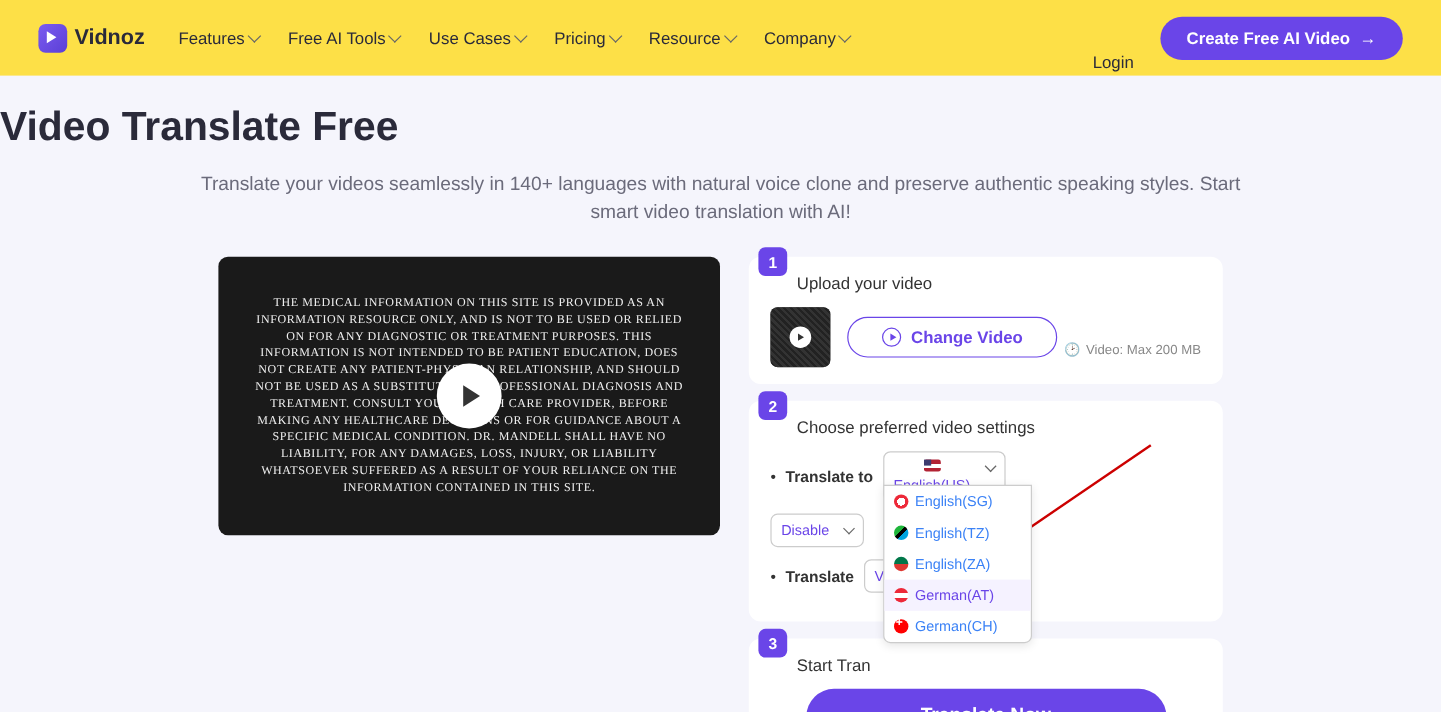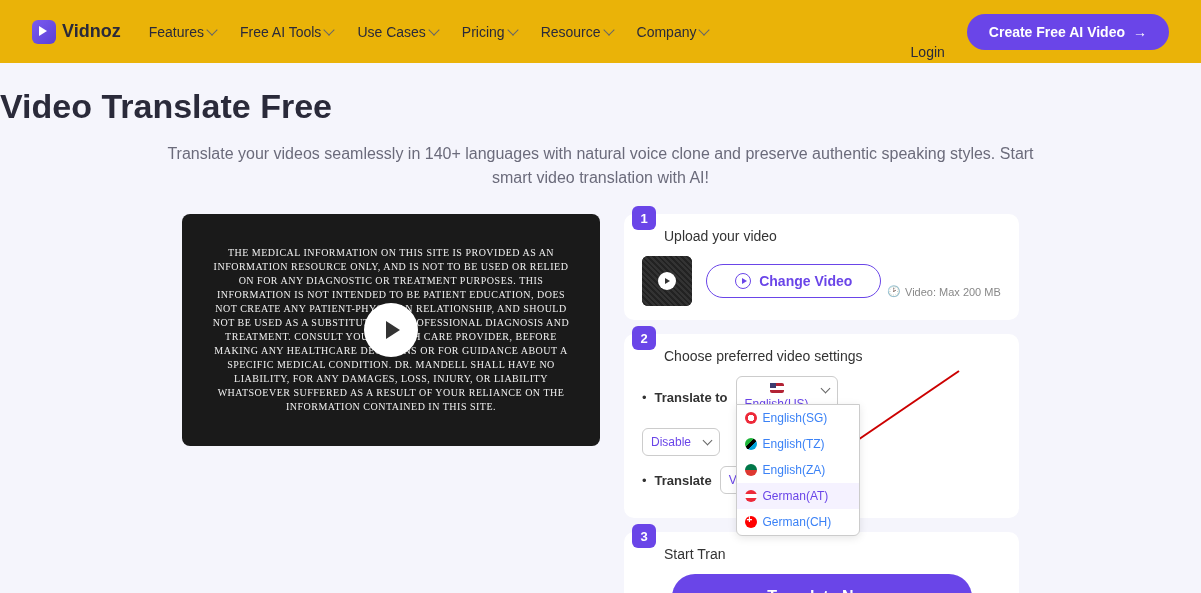--- a/index.html
+++ b/index.html
@@ -1,17 +1,17 @@
 <!DOCTYPE html>
 <html><head>
 <meta charset="utf-8">
 <style>
 * { margin: 0; padding: 0; box-sizing: border-box; font-family: -apple-system, BlinkMacSystemFont, 'Segoe UI', Arial, sans-serif; }
 body { background: #f5f5fc; width: 1201px; }
-.header { background: #eab308; height: 63px; display: flex; align-items: center; padding: 16px 32px; justify-content: space-between; }
+.header { background: #fde047; height: 63px; display: flex; align-items: center; padding: 16px 32px; justify-content: space-between; }
 .header-left { display: flex; align-items: center; gap: 28px; }
 .logo { display: flex; align-items: center; gap: 6px; }
 .logo-icon { width: 24px; height: 24px; background: linear-gradient(135deg, #7b5cf0, #5b3fd6); border-radius: 6px; position: relative; }
 .logo-icon:before { content: ''; position: absolute; left: 7px; top: 6px; border-left: 8px solid #fff; border-top: 5px solid transparent; border-bottom: 5px solid transparent; }
 .logo-text { font-size: 18px; font-weight: 700; color: #2a2a3a; }
 .nav { display: flex; gap: 24px; }
 .nav-item { display: flex; align-items: center; gap: 4px; color: #2a2a3a; font-size: 14px; cursor: pointer; }
 .chevron { width: 8px; height: 8px; border-left: 1.5px solid #666; border-bottom: 1.5px solid #666; transform: rotate(-45deg); margin-top: -3px; }
 .header-right { display: flex; align-items: center; gap: 22px; }
 .login { color: #2a2a3a; font-size: 14px; cursor: pointer; margin-top: 40px; }

